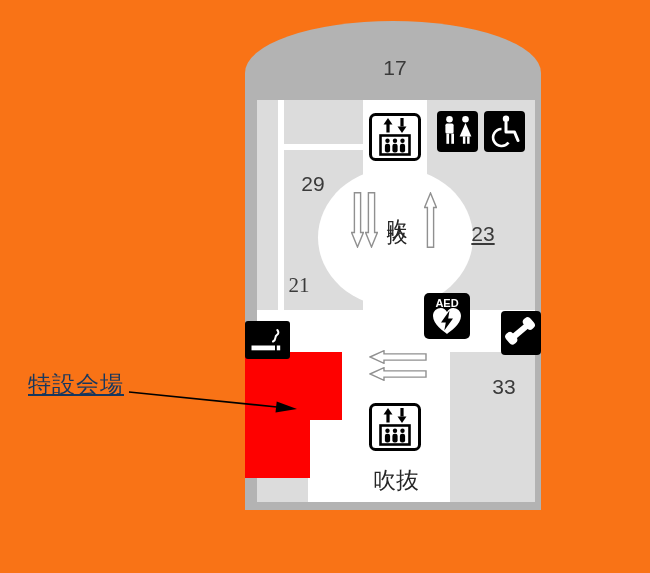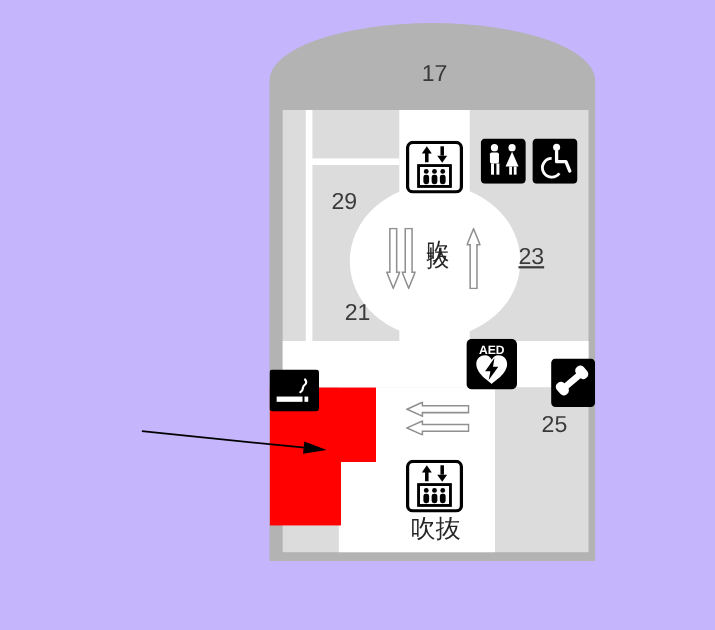--- a/index.html
+++ b/index.html
@@ -7,46 +7,46 @@
     --color-floor:#dcdcdc;
     --color-corridor:#ffffff;
     --color-highlight:#fe0100;
     --color-icon-background:#000000;
     --color-link-text:#17375e;
     --color-label-text:#3a3a3a;
     --color-arrow-outline:#909090;
   }
   *{margin:0;padding:0;box-sizing:border-box;}
   body{background:#ffffff;font-family:"Liberation Sans",sans-serif;}
-  .stage{position:relative;width:650px;height:573px;background:#c4b5fd;overflow:hidden;}
+  .stage{position:relative;width:650px;height:573px;background:#f97316;overflow:hidden;}
   .stage > *{position:absolute;}
 
   .building{left:245px;top:21px;width:296px;height:489px;background:var(--color-building);
             border-radius:148px 148px 0 0 / 52px 52px 0 0;}
   .floor{left:257px;top:100px;width:278px;height:402px;background:var(--color-floor);}
   .gap-v{left:278px;top:100px;width:6px;height:210px;background:var(--color-corridor);}
   .gap-h{left:281px;top:144px;width:82px;height:6px;background:var(--color-corridor);}
   .corr-v{left:363px;top:100px;width:64px;height:212px;background:var(--color-corridor);}
   .atrium{left:318px;top:168px;width:155px;height:139px;background:var(--color-corridor);border-radius:50%;}
   .corr-h{left:257px;top:310px;width:278px;height:42px;background:var(--color-corridor);}
   .lower-white{left:308px;top:352px;width:142px;height:150px;background:var(--color-corridor);}
   .red{left:245px;top:352px;width:97px;height:126px;background:var(--color-highlight);
        clip-path:polygon(0 0,100% 0,100% 54%,67% 54%,67% 100%,0 100%);}
 
   .lbl{color:var(--color-label-text);font-size:21px;text-align:center;}
   .lbl-17{left:375px;top:56px;width:40px;}
   .lbl-22{left:295px;top:172px;width:36px;}
   .lbl-23{left:465px;top:222px;width:36px;text-decoration:underline;}
-  .lbl-21{left:307px;top:273px;width:36px;}
+  .lbl-21{left:281px;top:273px;width:36px;font-family:Liberation Serif, serif;}
   .lbl-25{left:486px;top:375px;width:36px;}
   .atrium-label-v{left:383px;top:202px;writing-mode:vertical-rl;text-orientation:upright;
                   font-size:21px;color:#262626;letter-spacing:6px;}
   .atrium-label-b{left:366px;top:465px;width:60px;font-size:23px;text-align:center;color:#262626;}
 
-  .icon{line-height:0;margin-top:15px;}
+  .icon{line-height:0;}
   .elevator-top{left:369px;top:113px;}
   .elevator-bottom{left:369px;top:403px;}
   .restroom{left:437px;top:111px;}
   .wheelchair{left:484px;top:111px;}
   .aed{left:424px;top:293px;}
   .phone{left:501px;top:311px;}
   .smoking{left:245px;top:321px;}
   .esc-down-1{left:351px;top:192px;}
   .esc-down-2{left:365px;top:192px;}
   .esc-up{left:424px;top:192px;}
@@ -70,21 +70,21 @@
   <div class="corr-v"></div>
   <div class="atrium"></div>
   <div class="corr-h"></div>
   <div class="lower-white"></div>
   <div class="red"></div>
 
   <div class="lbl lbl-17">17</div>
   <div class="lbl lbl-22">29</div>
   <div class="lbl lbl-23">23</div>
   <div class="lbl lbl-21">21</div>
-  <div class="lbl lbl-25">25</div>
+  <div class="lbl lbl-25">33</div>
   <div class="atrium-label-v">吹抜</div>
   <div class="atrium-label-b">吹抜</div>
 
   <div class="icon elevator-top">
     <svg viewBox="0 0 52 48" width="52" height="48">
       <rect x="1.5" y="1.5" width="49" height="45" rx="5" fill="#ffffff" stroke="#000000" stroke-width="3"></rect>
       <polygon points="19,5 14.5,11.5 23.5,11.5" fill="#000"></polygon>
       <rect x="17.4" y="11" width="3.2" height="8.5" fill="#000"></rect>
       <polygon points="33,20 28.5,13.5 37.5,13.5" fill="#000"></polygon>
       <rect x="31.4" y="5" width="3.2" height="8.5" fill="#000"></rect>
@@ -193,19 +193,20 @@
         <circle cx="18.5" cy="27.8" r="2.2"></circle>
           <rect x="15.9" y="30.8" width="5.2" height="8.6" rx="2.2"></rect>
         <circle cx="26" cy="27.8" r="2.2"></circle>
           <rect x="23.4" y="30.8" width="5.2" height="8.6" rx="2.2"></rect>
         <circle cx="33.5" cy="27.8" r="2.2"></circle>
           <rect x="30.9" y="30.8" width="5.2" height="8.6" rx="2.2"></rect>
       </g>
     </svg>
   </div>
 
+  <a class="venue-link" href="#">特設会場</a>
 
   <svg class="annot" width="650" height="573">
     <line x1="129" y1="392" x2="277" y2="407" stroke="#000" stroke-width="1.6"></line>
     <polygon points="297,409 275.5,412.4 276.7,401.4" fill="#000"></polygon>
   </svg>
 
 </div>
 
 </body></html>

